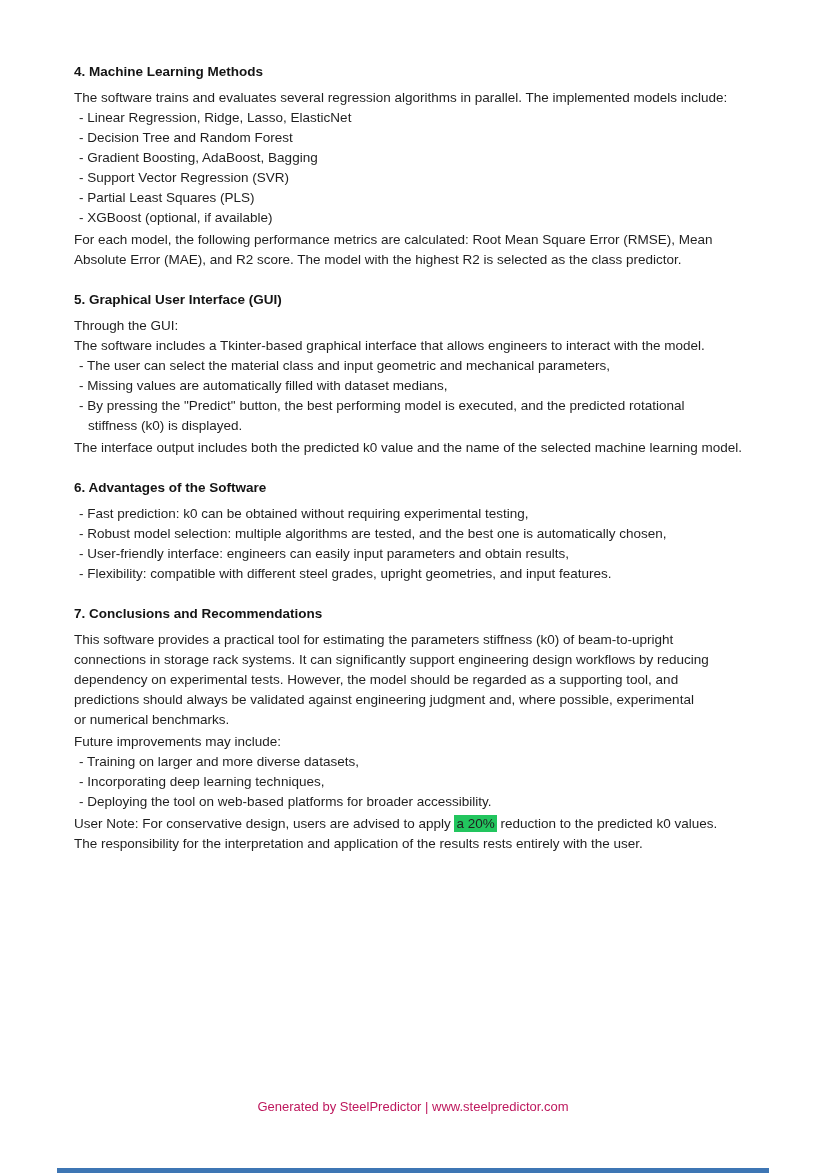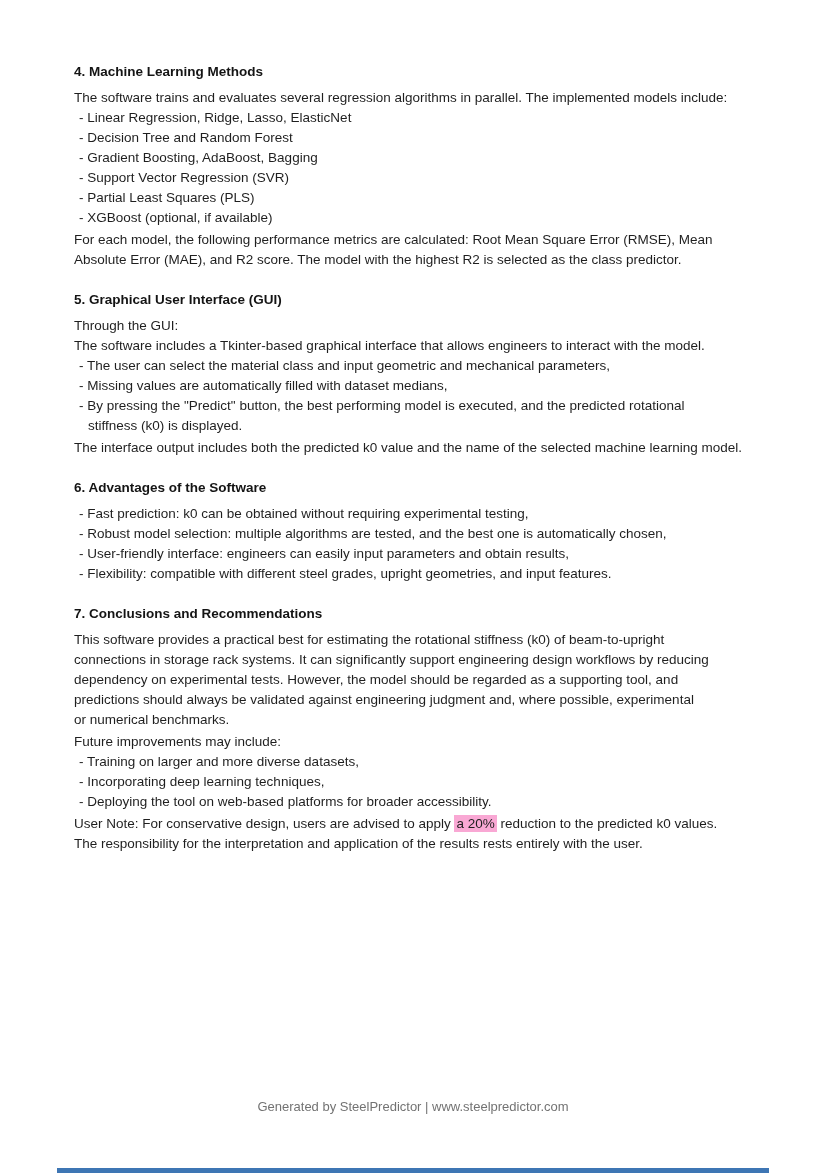--- a/index.html
+++ b/index.html
@@ -31,34 +31,34 @@
     font-size: 13.5px;
     line-height: 20px;
     color: #1f1f1f;
     white-space: pre-wrap;
   }
   .para { margin: 0; }
   .para.gap-before, .bullets.gap-before { margin-top: 2px; }
   .bullet-first { padding-left: 5px; }
   .bullet-cont { padding-left: 14px; }
   .hl {
-    background: #f9a8d4;
+    background: #22c55e;
     padding: 1px 2px;
   }
   .footer {
     position: absolute;
     left: 0;
     right: 0;
     top: 1097px;
     text-align: center;
   }
   .footer-text {
     font-size: 13px;
     line-height: 18px;
-    color: #737373;
+    color: #be185d;
   }
   .accent-bar {
     position: absolute;
     left: 57px;
     right: 57px;
     top: 1168px;
     height: 5px;
     background: #3e76b4;
   }
 </style>
@@ -106,21 +106,21 @@
         <div class="bullets">
           <div class="line bullet-first">- Fast prediction: k0 can be obtained without requiring experimental testing,</div>
           <div class="line bullet-first">- Robust model selection: multiple algorithms are tested, and the best one is automatically chosen,</div>
           <div class="line bullet-first">- User-friendly interface: engineers can easily input parameters and obtain results,</div>
           <div class="line bullet-first">- Flexibility: compatible with different steel grades, upright geometries, and input features.</div>
         </div>
       </section>
       <section class="section">
         <div class="heading">7. Conclusions and Recommendations</div>
         <div class="para">
-          <div class="line">This software provides a practical best for estimating the rotational stiffness (k0) of beam-to-upright</div>
+          <div class="line">This software provides a practical tool for estimating the parameters stiffness (k0) of beam-to-upright</div>
           <div class="line">connections in storage rack systems. It can significantly support engineering design workflows by reducing</div>
           <div class="line">dependency on experimental tests. However, the model should be regarded as a supporting tool, and</div>
           <div class="line">predictions should always be validated against engineering judgment and, where possible, experimental</div>
           <div class="line">or numerical benchmarks.</div>
         </div>
         <div class="para gap-before">
           <div class="line">Future improvements may include:</div>
         </div>
         <div class="bullets">
           <div class="line bullet-first">- Training on larger and more diverse datasets,</div>

